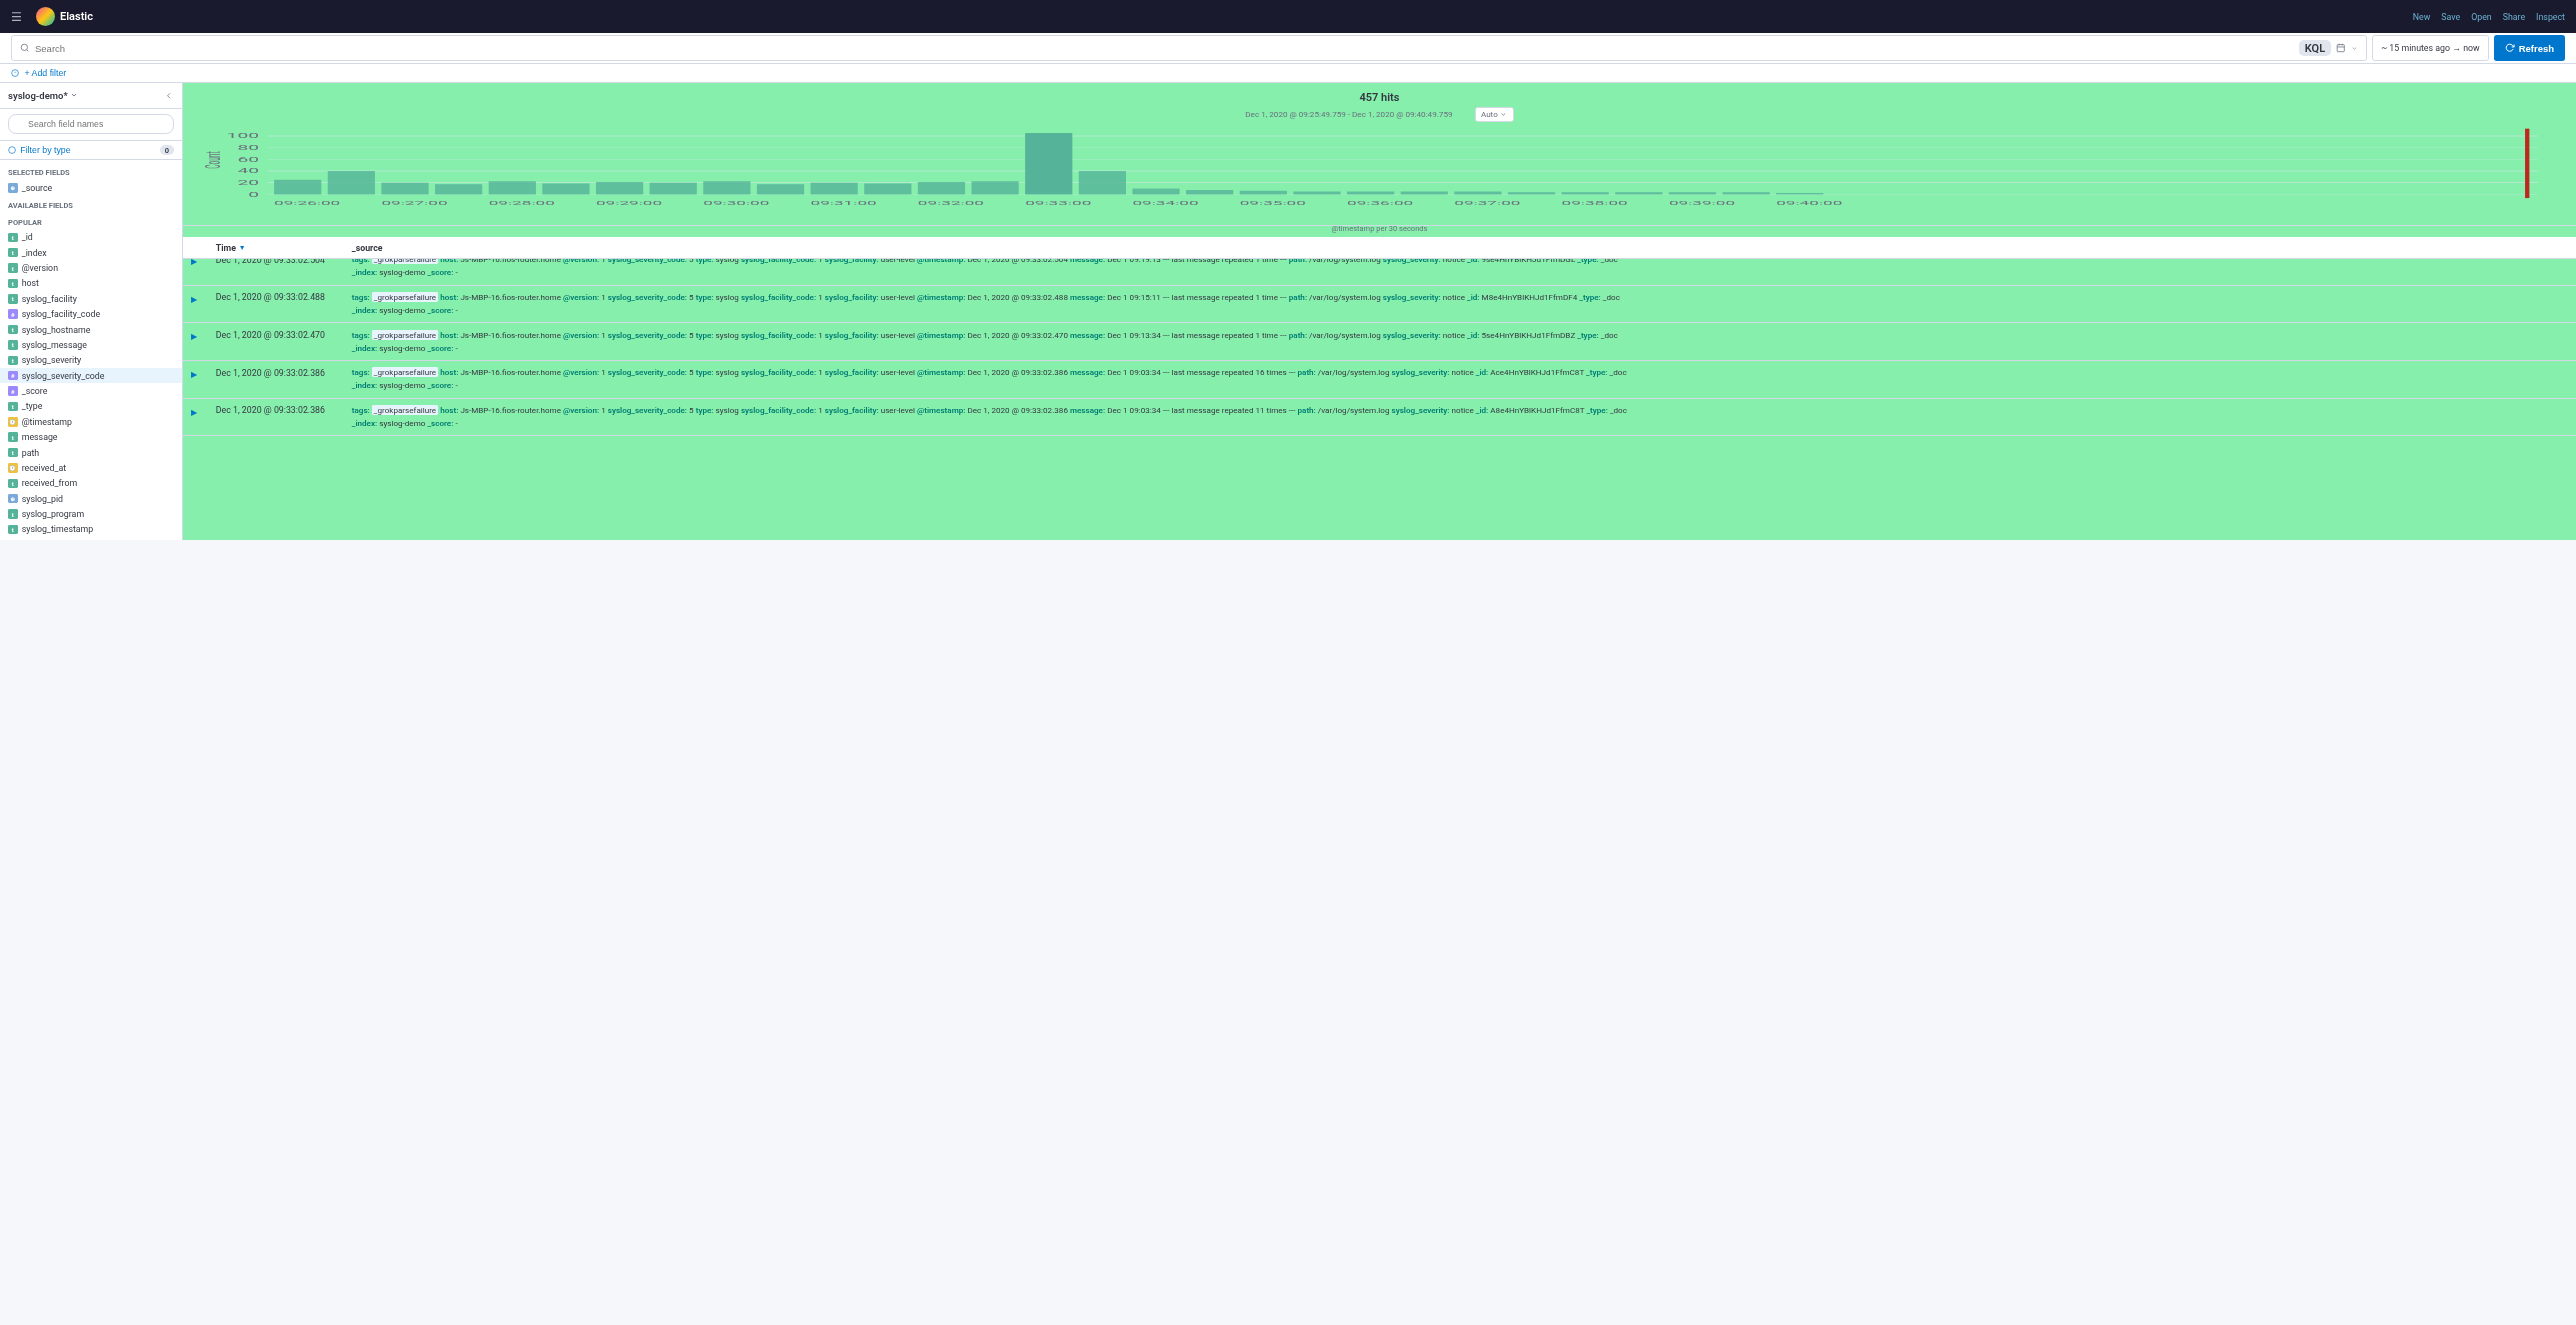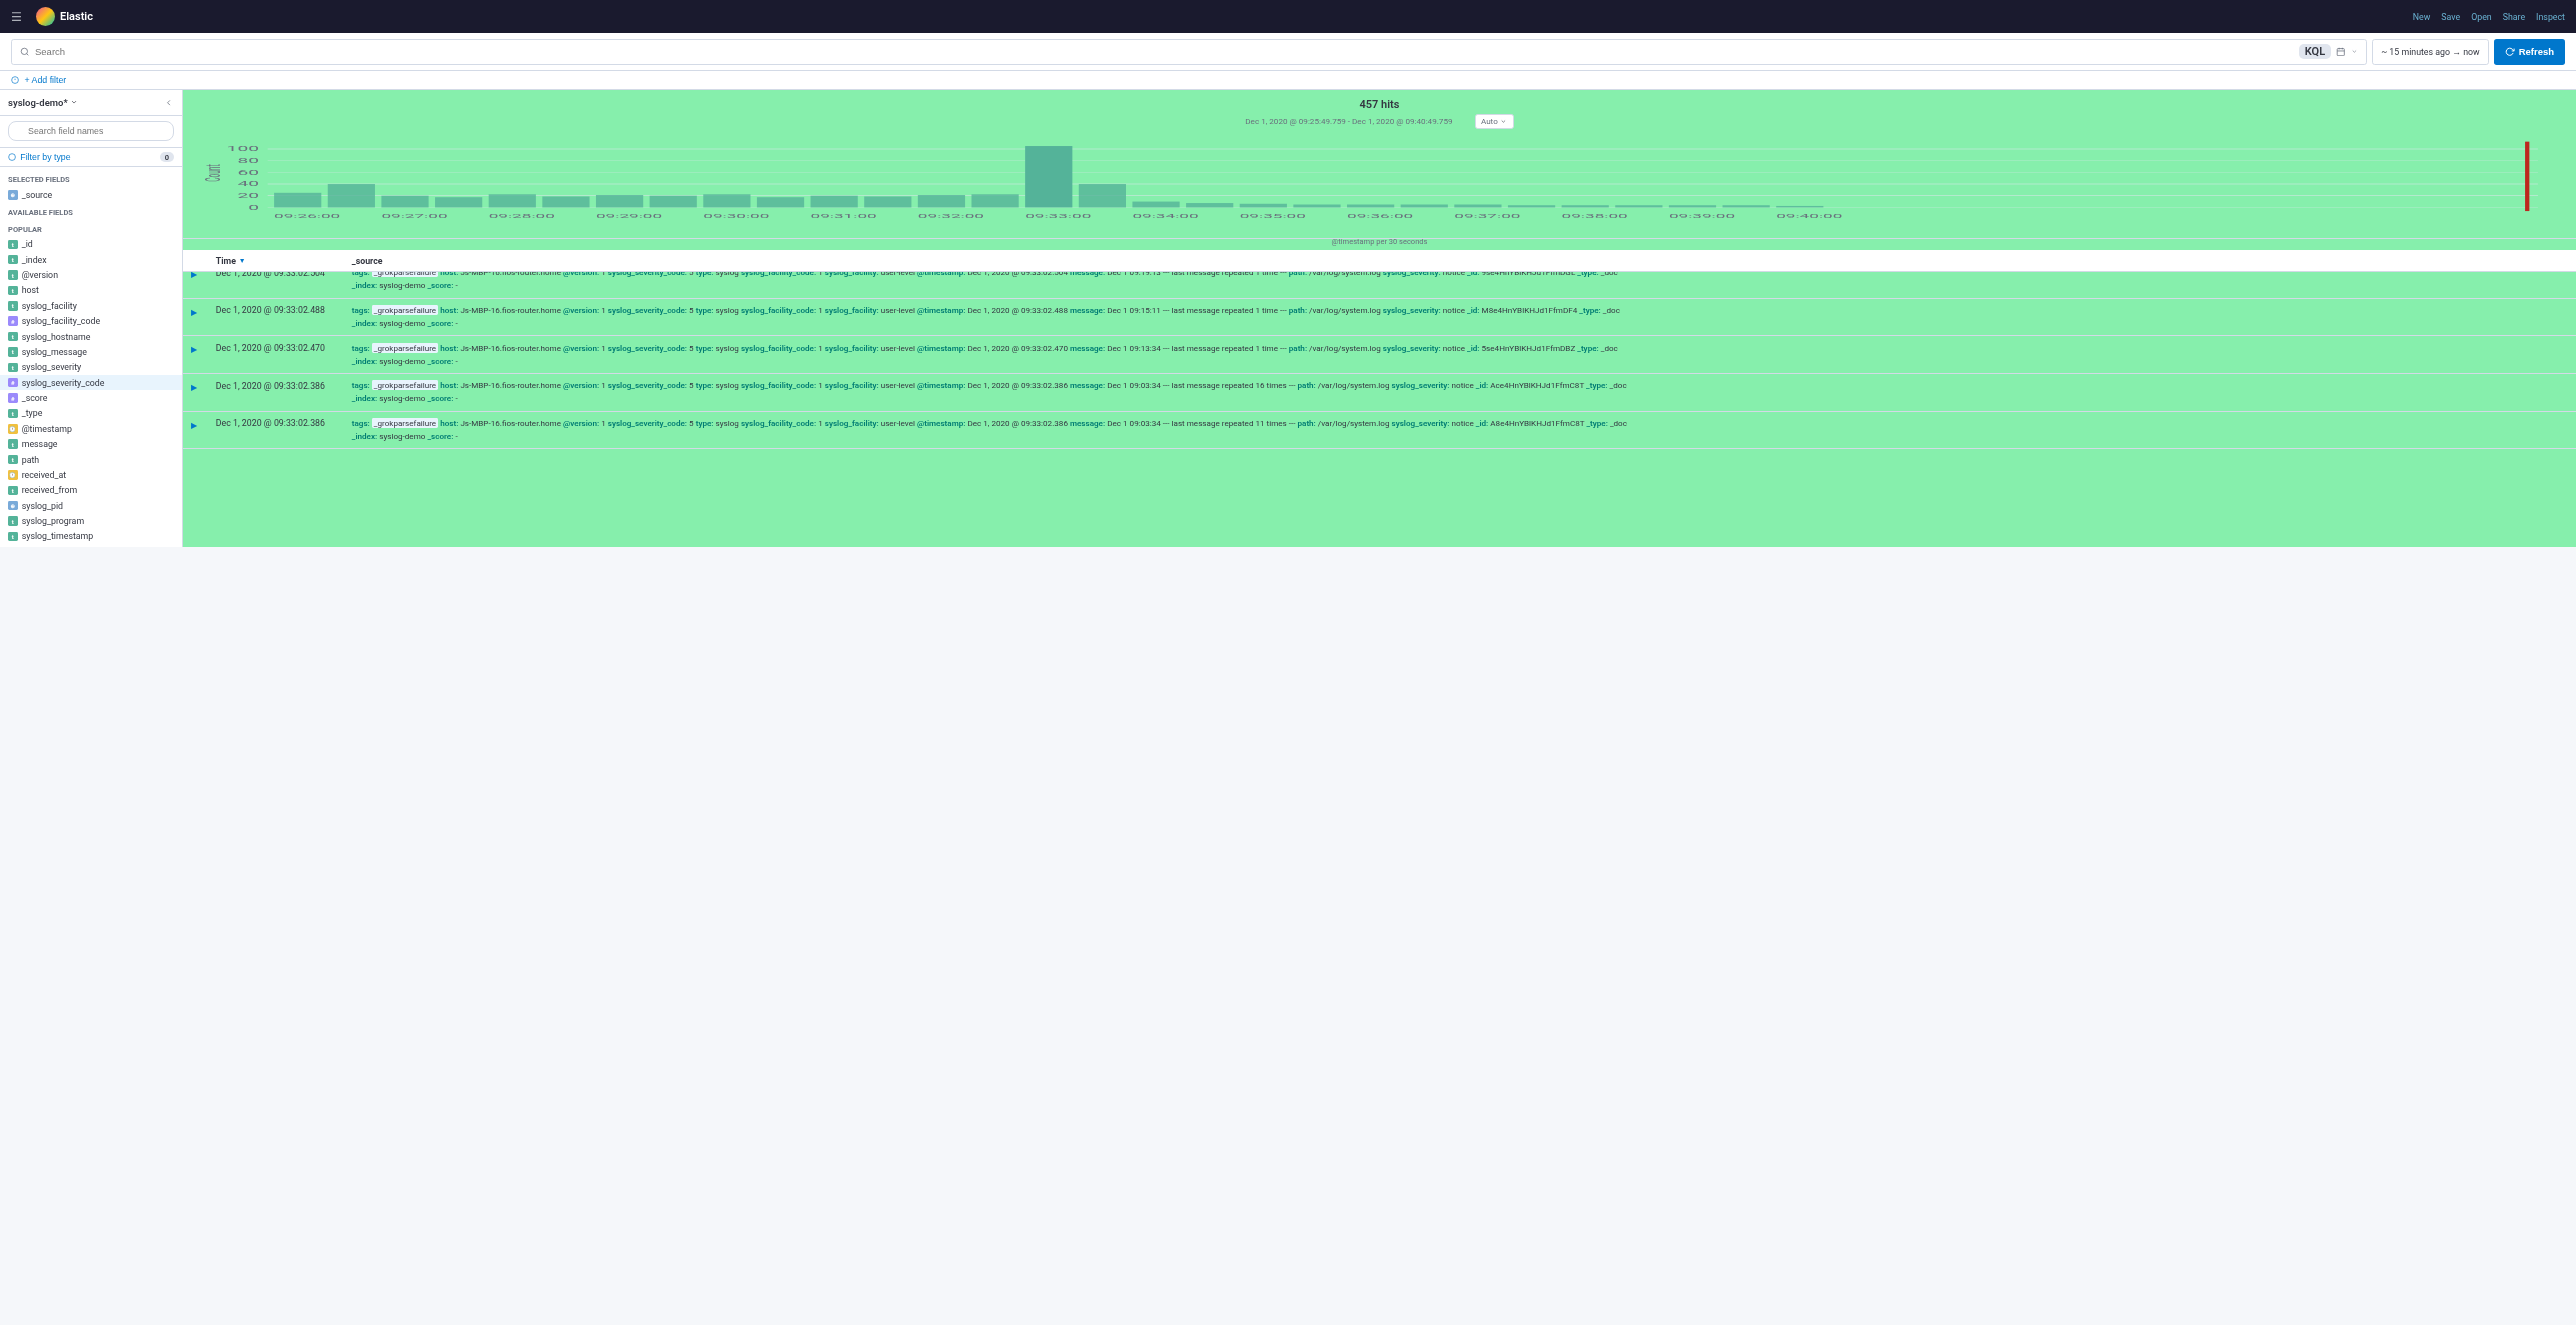--- a/index.html
+++ b/index.html
@@ -36,21 +36,21 @@
     }
 
     
     .toolbar {
       background: white;
       border-bottom: 0.7px solid #d3dae6;
       display: flex;
       align-items: center;
       padding: 11px 11px;
       gap: 5.4px;
-      height: 38px;
+      height: 31px;
     }
     .search-bar {
       flex: 1;
       display: flex;
       align-items: center;
       border: 0.7px solid #d3dae6;
       border-radius: 2.7px;
       padding: 0 8.1px;
       height: 26px;
       background: white;
@@ -253,21 +253,21 @@
       color: #343741;
       margin-bottom: 2.7px;
     }
     .date-range-row {
       display: flex;
       align-items: center;
       justify-content: center;
       gap: 22px;
       font-size: 8.1px;
       color: #69707d;
-      margin-bottom: 9px;
+      margin-bottom: 3px;
     }
     .auto-select {
       border: 0.7px solid #d3dae6;
       border-radius: 2.7px;
       padding: 1.4px 5.4px;
       font-size: 8.1px;
       cursor: pointer;
       background: white;
       display: flex;
       align-items: center;

